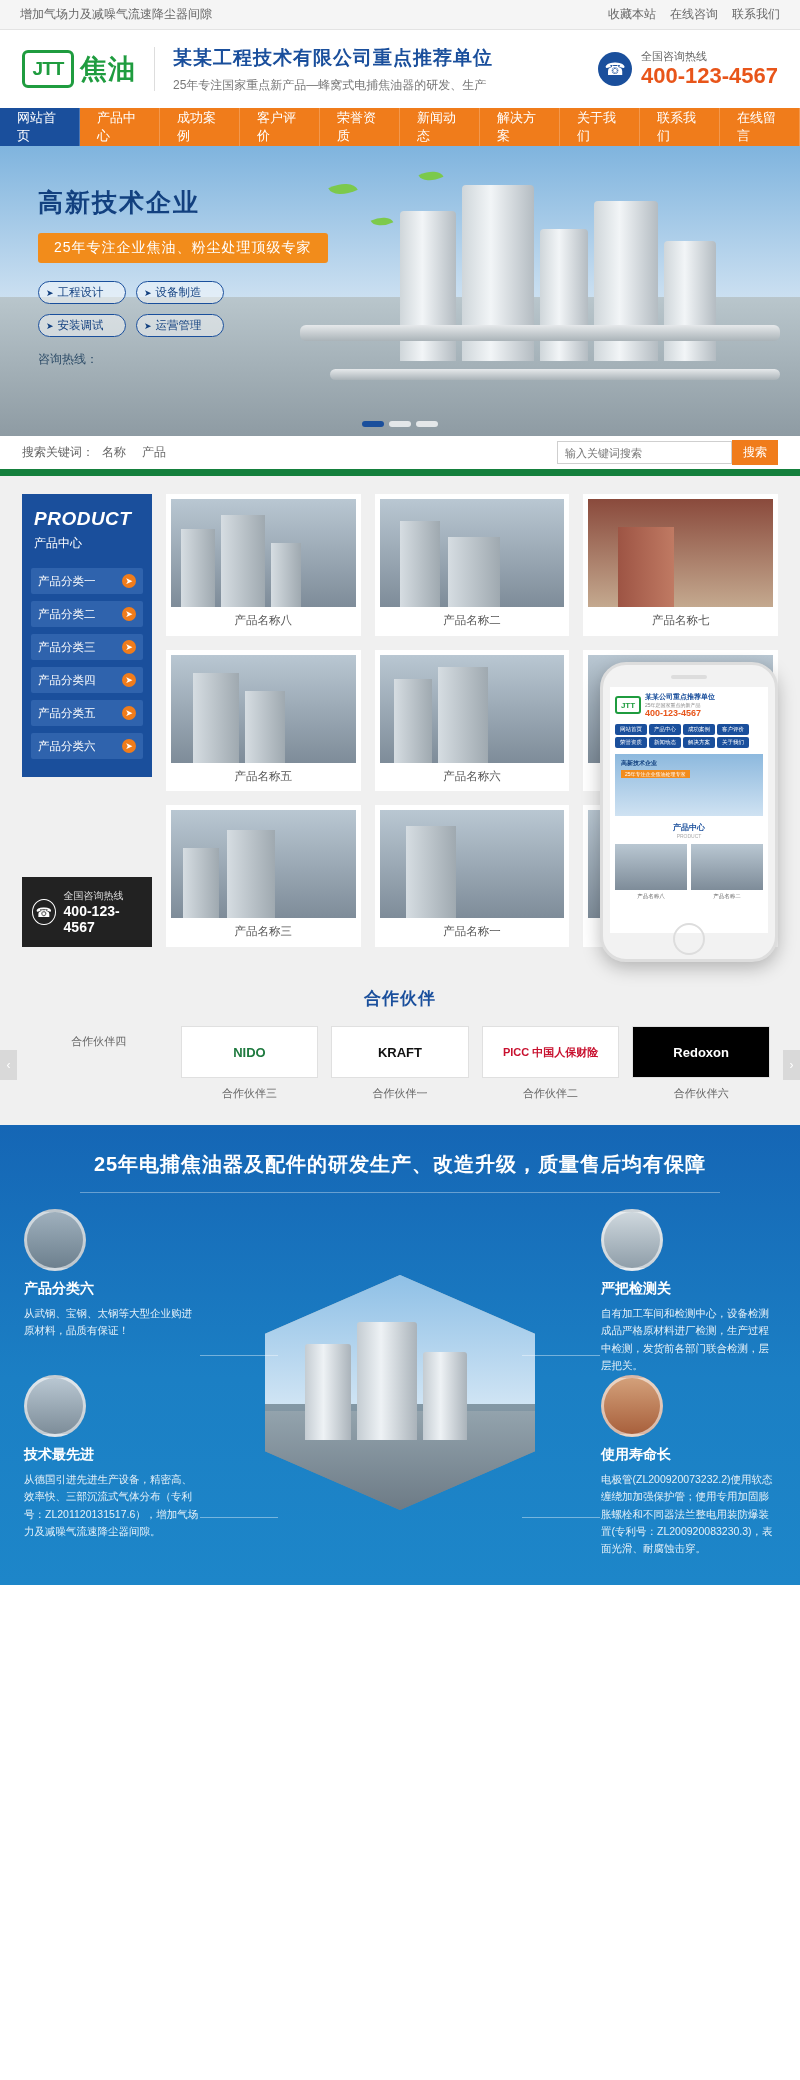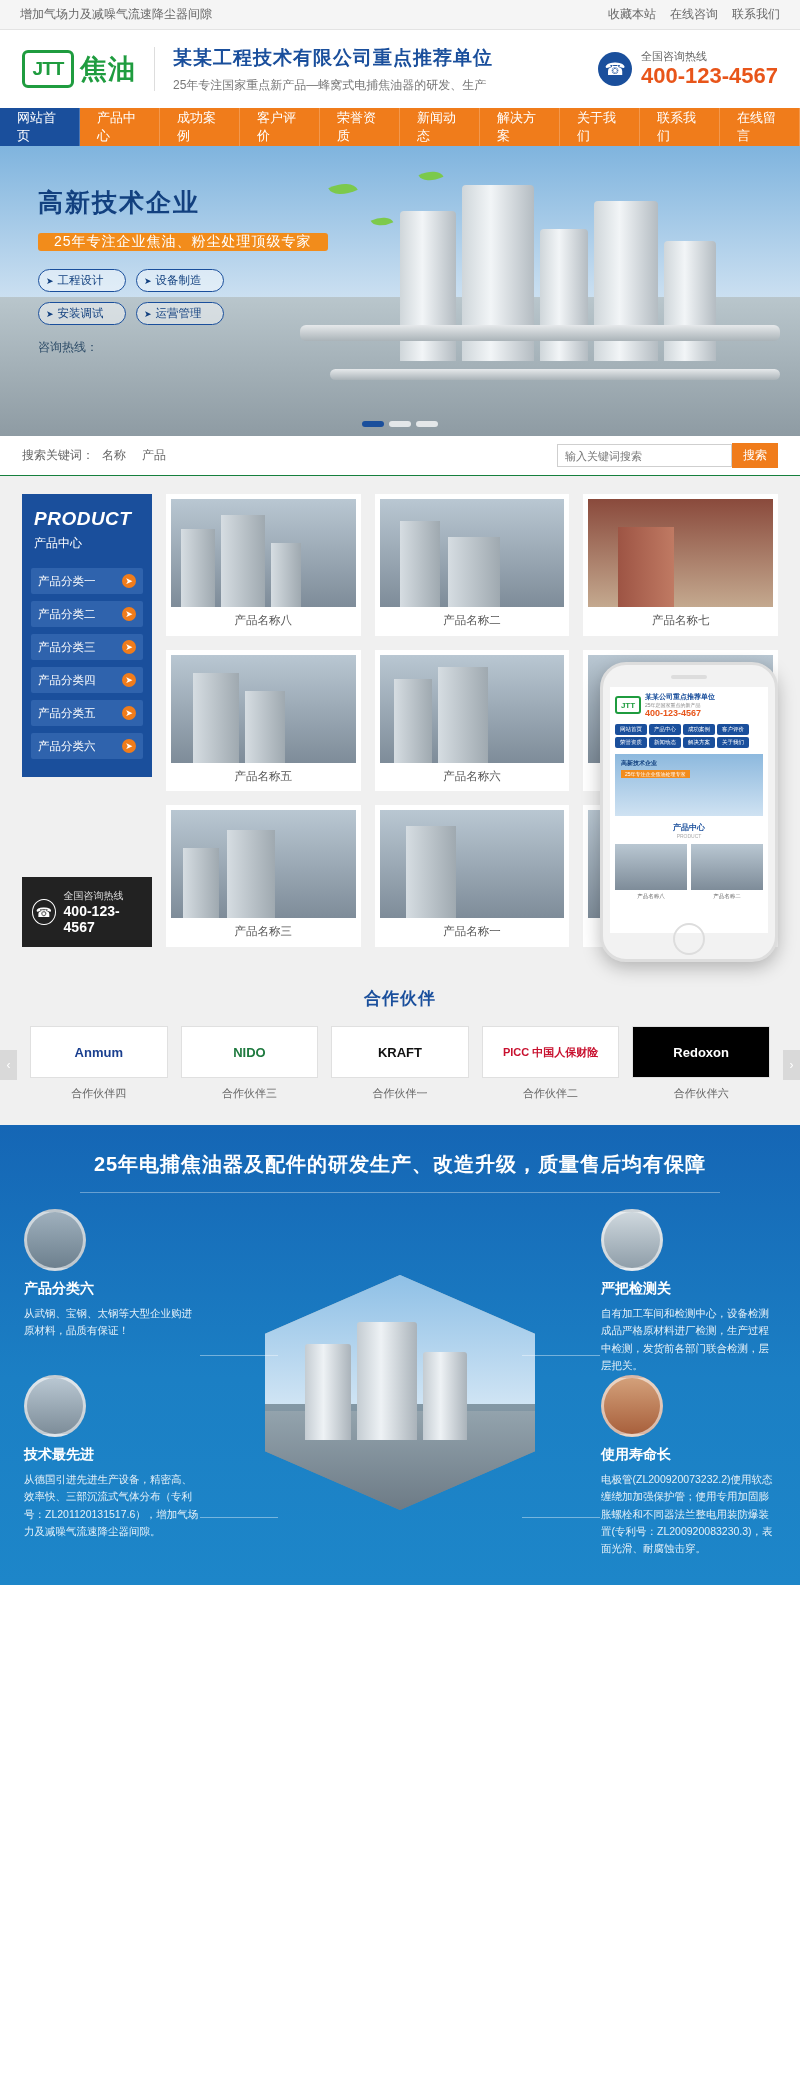--- a/index.html
+++ b/index.html
@@ -120,21 +120,21 @@
   }
   .banner-title {
     font-size: 25px; font-weight: bold; color: #12407f; letter-spacing: 2px;
   }
   .banner-sub {
     margin-top: 14px;
     display: inline-block;
     background: #f28c1b;
     color: #fff;
     font-size: 14px;
-    padding: 0 16px;
+    padding: 6px 16px;
     border-radius: 3px;
     letter-spacing: 1px;
   }
   .banner-tags {
     margin-top: 18px;
     display: flex; flex-wrap: wrap; gap: 10px; width: 280px;
   }
   .banner-tag {
     width: 88px; height: 23px;
     border: 1px solid #1a4f9c;
@@ -152,21 +152,21 @@
     position: absolute; bottom: 9px; left: 50%; transform: translateX(-50%);
     display: flex; gap: 5px; z-index: 6;
   }
   .dot { width: 22px; height: 6px; background: rgba(255,255,255,.75); border-radius: 3px; }
   .dot.on { background: #1a4f9c; }
 
   
   .searchbar {
     height: 40px;
     background: #fff;
-    border-bottom: 1px solid #15803d;
+    border-bottom: 7px solid #15803d;
     display: flex; align-items: center;
     padding: 0 22px;
     font-size: 12px; color: #666;
   }
   .searchbar .kw { margin-right: 8px; }
   .searchbar .kw-item { margin-right: 16px; color: #666; }
   .searchbar .spacer { flex: 1; }
   .search-input {
     width: 175px; height: 23px;
     border: 1px solid #cfcfcf;
@@ -619,21 +619,20 @@
       <div class="phone-home"></div>
     </div>
   </div>
 
   <div class="partners">
     <div class="partners-title">合作伙伴</div>
     <div class="arrow-btn l">‹</div>
     <div class="arrow-btn r">›</div>
     <div class="partners-row">
       <div class="partner">
-        <div class="box" style="color:#1a3f8f">Anmum</div>
         <div class="cap">合作伙伴四</div>
       </div>
       <div class="partner">
         <div class="box" style="color:#1f7a3f">NIDO</div>
         <div class="cap">合作伙伴三</div>
       </div>
       <div class="partner">
         <div class="box" style="color:#111">KRAFT</div>
         <div class="cap">合作伙伴一</div>
       </div>

